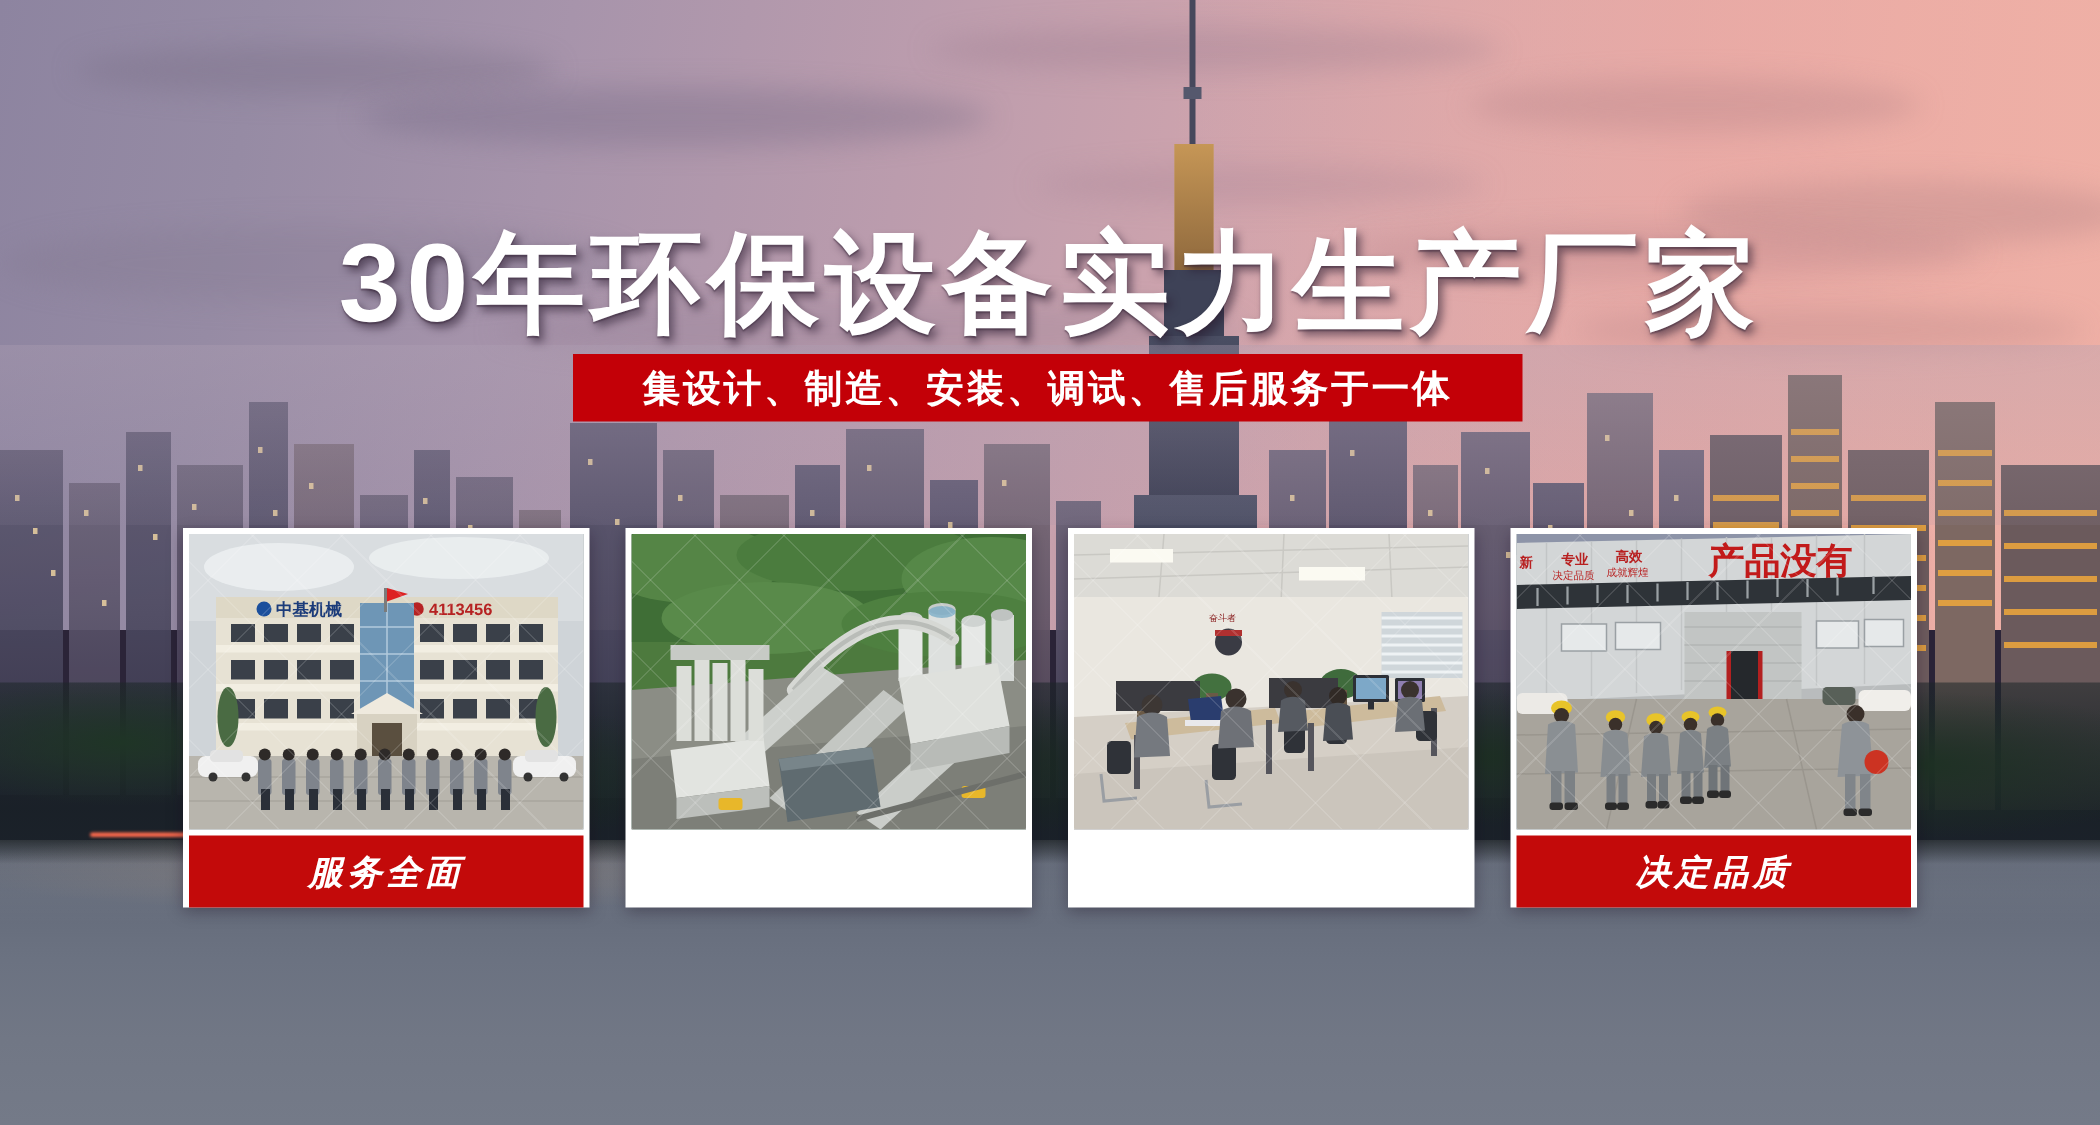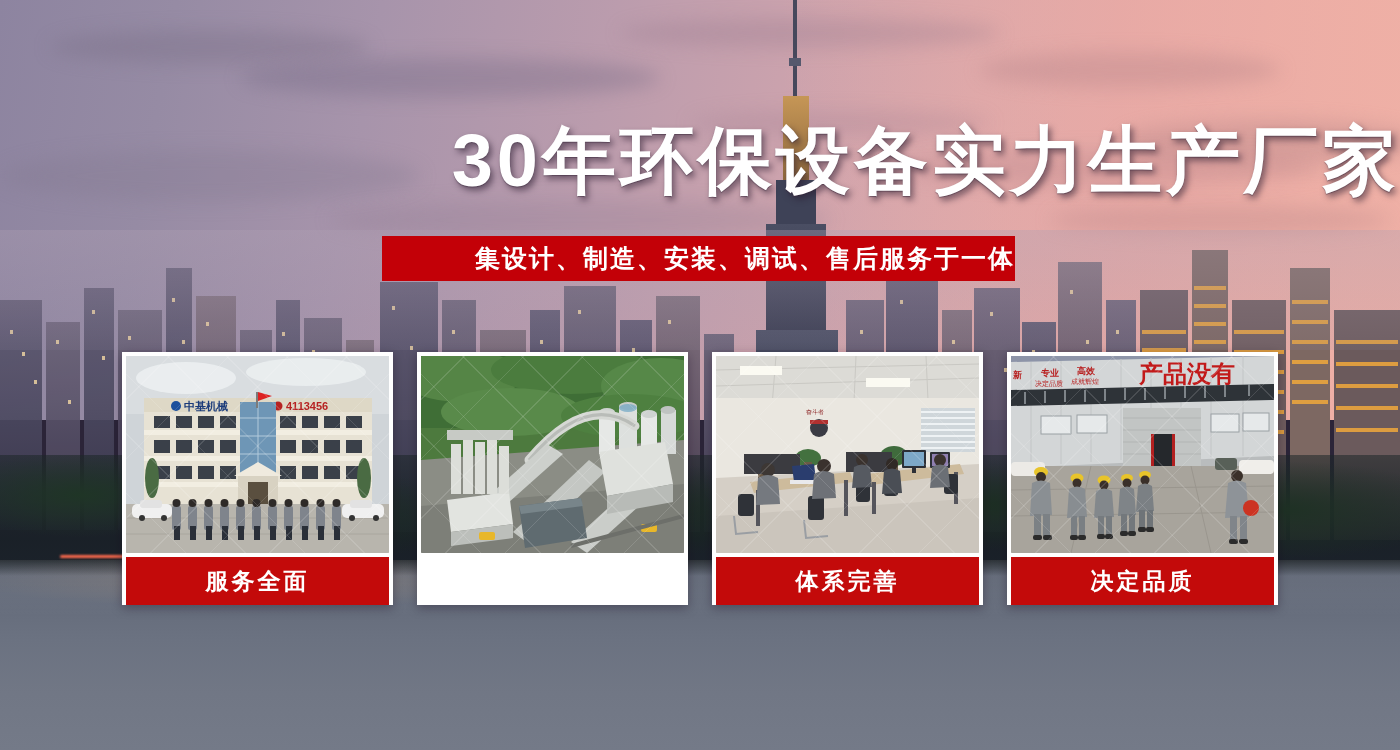--- a/index.html
+++ b/index.html
@@ -71,33 +71,33 @@
       linear-gradient(180deg, rgba(255,255,255,.07) 0%, rgba(255,255,255,0) 30%),
       radial-gradient(ellipse 420px 40px at 260px 20px, rgba(255,190,120,.16) 0%, rgba(255,190,120,0) 70%);
   }
   .shoreline {
     position:absolute; left:0; top:0; width:1400px; height:16px;
     background:linear-gradient(180deg, rgba(20,26,30,.85), rgba(20,26,30,0));
   }
 
   
   .headline {
-    position:absolute; left:0; top:112px; width:1400px;
-    text-align:right;
+    position:absolute; left:0; top:140px; width:1400px;
+    text-align:center;
     font-size:74px; font-weight:bold; letter-spacing:4px;
     color:#ffffff;
     text-shadow: 3px 4px 6px rgba(40,25,45,.55), 0 1px 1px rgba(60,40,60,.5);
     white-space:nowrap;
   }
 
   
   .subbanner {
     position:absolute; left:382px; top:236px; width:633px; height:45px;
     background:#c30007;
-    display:flex; align-items:center; justify-content:flex-end;
+    display:flex; align-items:center; justify-content:center;
   }
   .subbanner span {
     color:#ffffff; font-size:25px; font-weight:bold; letter-spacing:2px;
     white-space:nowrap;
   }
 
   
   .cards {
     position:absolute; left:122px; top:352px;
     width:1156px; height:253px;
@@ -118,21 +118,21 @@
   .wm {
     position:absolute; left:0; top:0; width:100%; height:100%;
     background-image:
       repeating-linear-gradient(45deg, rgba(255,255,255,.13) 0 1px, rgba(255,255,255,0) 1px 42px),
       repeating-linear-gradient(-45deg, rgba(255,255,255,.13) 0 1px, rgba(255,255,255,0) 1px 42px);
   }
   .cardlabel {
     width:263px; height:48px; margin-top:4px;
     background:#c30a0a;
     color:#fff; font-size:23px; font-weight:bold; letter-spacing:3px;
-    display:flex; align-items:center; justify-content:center;
+    display:flex; align-items:center; justify-content:center;font-style:italic;
   }
 </style>
 </head>
 <body>
 
 <div id="stage">
 
   <div class="sky">
     <div class="sky-warm"></div>
     <div class="cloud c1"></div>
@@ -604,21 +604,20 @@
             <circle cx="146" cy="104" r="6" fill="#3a322e"></circle>
             <path d="M138 111 q8 -5 16 0 l2 20 l-20 1 Z" fill="#565a61"></path>
             <circle cx="176" cy="108" r="6" fill="#312a26"></circle>
             <path d="M168 115 q8 -5 16 0 l2 22 l-20 1 Z" fill="#4a4e55"></path>
             <circle cx="224" cy="104" r="6" fill="#3a322e"></circle>
             <path d="M216 111 q8 -5 16 0 l2 20 l-20 1 Z" fill="#6b6f75"></path>
           </g>
         </svg>
         <div class="wm"></div>
       </div>
-      <div class="cardlabel">体系完善</div>
     </div>
 
     <div class="card">
       <div class="thumb">
         <svg width="263" height="197" viewBox="0 0 263 197">
           <rect x="0" y="0" width="263" height="197" fill="#b9bcbd"></rect>
 
           <rect x="0" y="0" width="263" height="14" fill="#8d94a8"></rect>
 
           <path d="M0 6 L263 0 L263 100 L0 112 Z" fill="#d3d6d7"></path>

